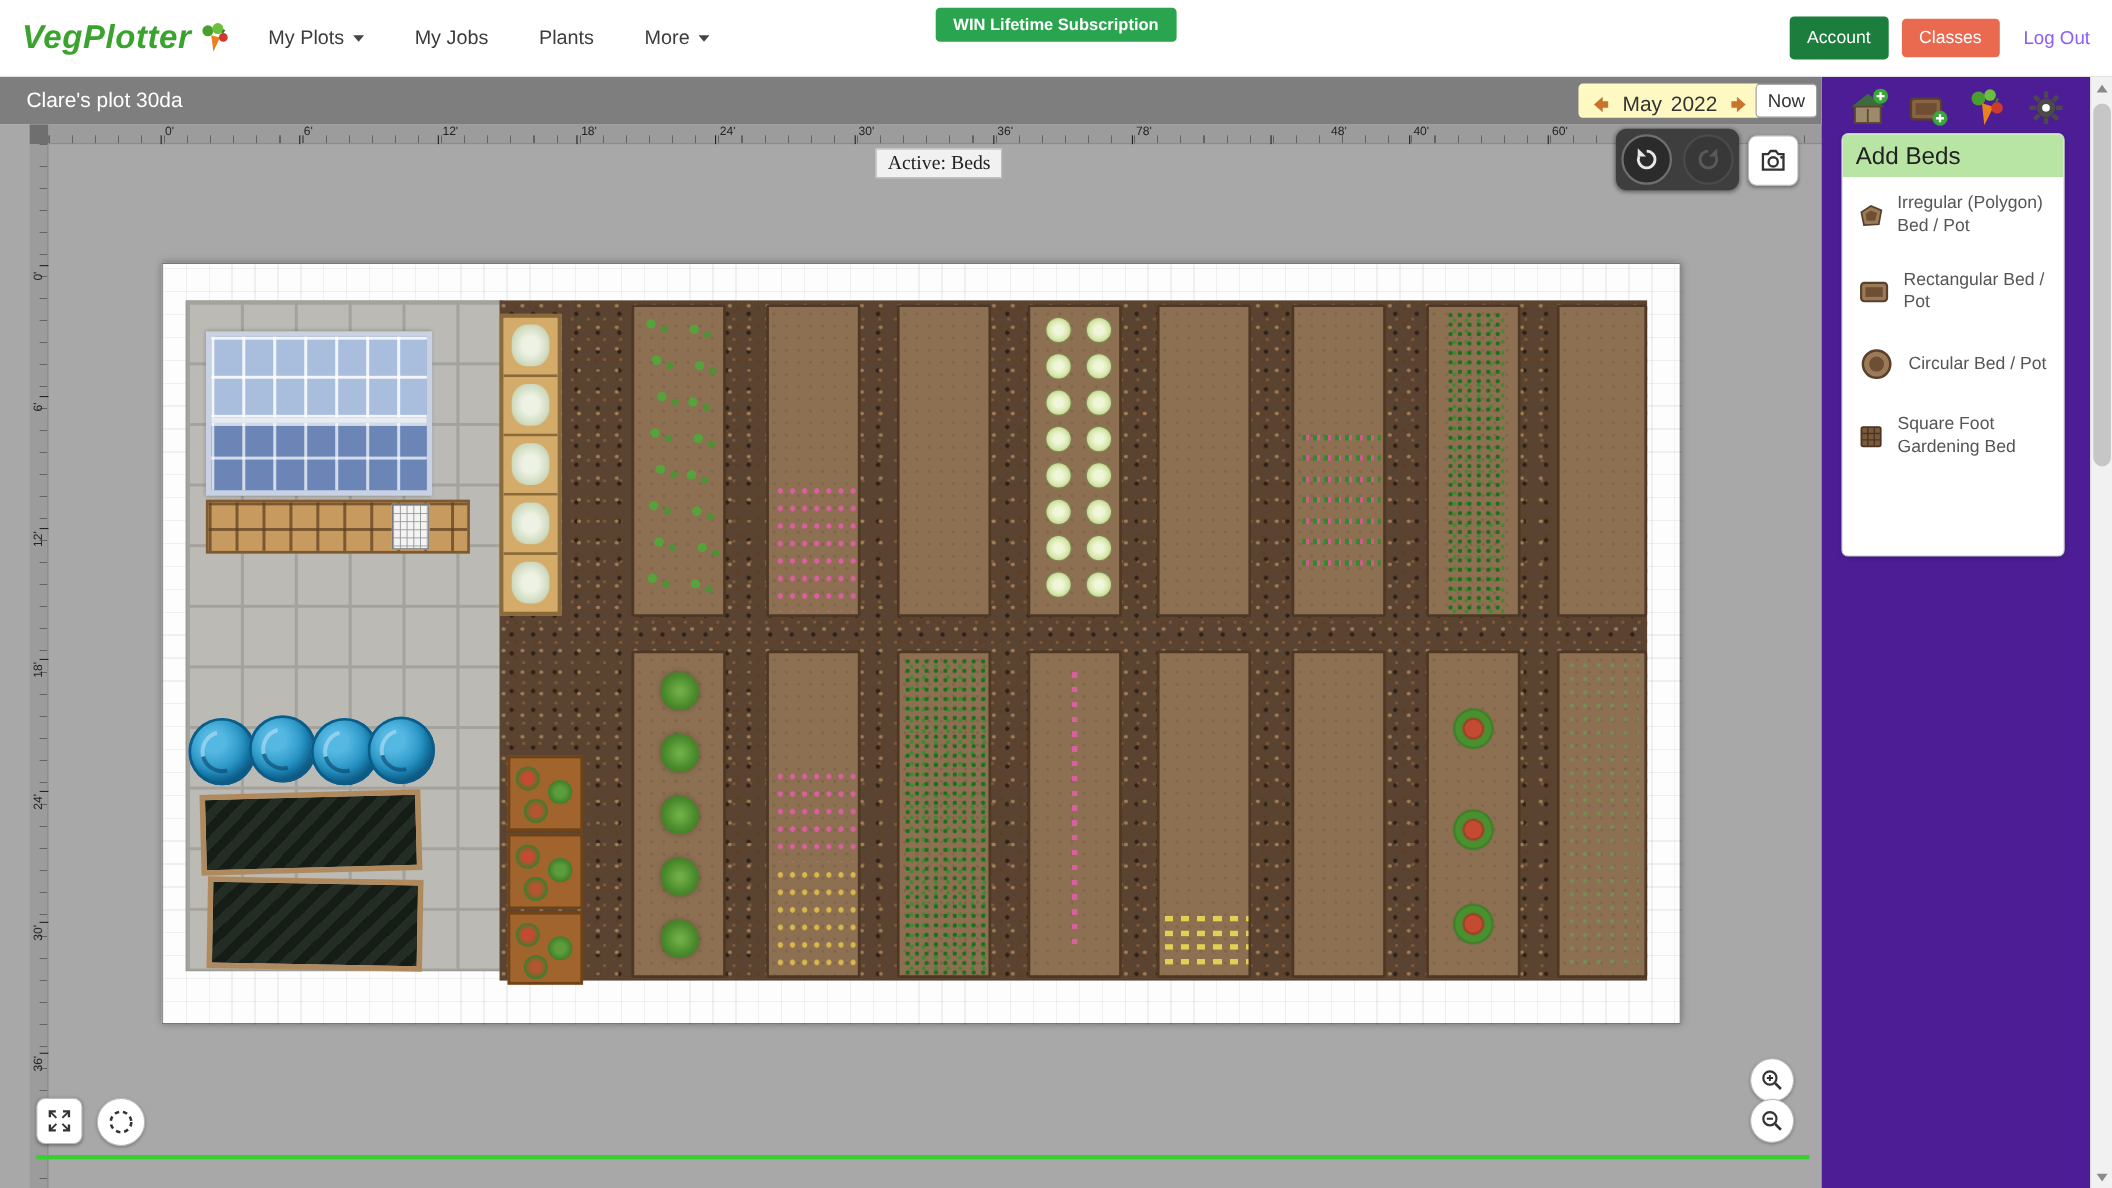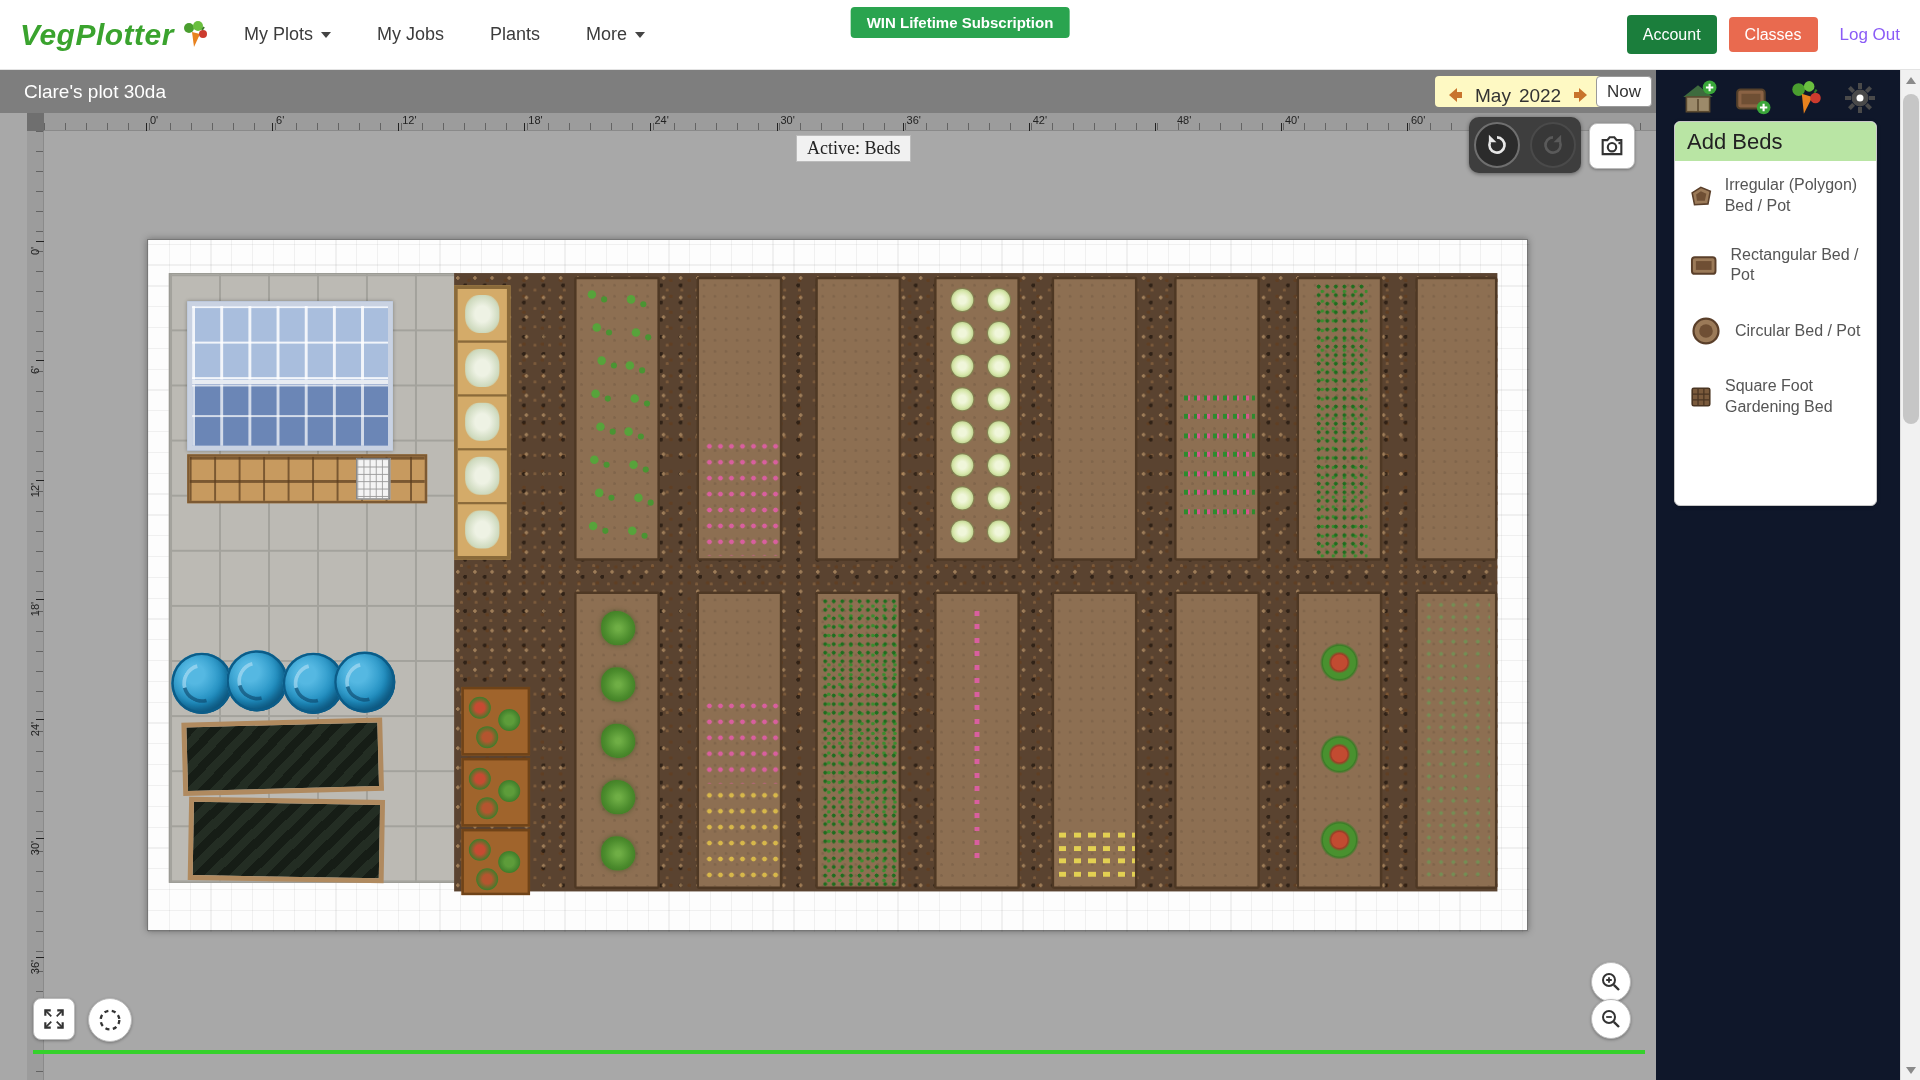--- a/index.html
+++ b/index.html
@@ -154,21 +154,21 @@
   .select-btn { position:absolute; left:88px; top:885px; width:44px; height:44px; background:#fff;
     border:1px solid #bbb; border-radius:50%; display:flex; align-items:center; justify-content:center;
     box-shadow:0 1px 3px rgba(0,0,0,.3); }
   .zoom-in { position:absolute; left:1591px; top:849px; }
   .zoom-out { position:absolute; left:1591px; top:886px; }
   .zoom-btn { width:40px; height:40px; background:#fff; border:1px solid #bbb; border-radius:50%;
     display:flex; align-items:center; justify-content:center; box-shadow:0 1px 3px rgba(0,0,0,.3); }
   .plot-bottom-line { position:absolute; left:33px; top:937px; width:1612px; height:4px; background:#35d12c; }
 
   
-  .right-area { position:absolute; left:1656px; top:70px; width:244px; height:1010px; background:#0f172a; }
+  .right-area { position:absolute; left:1656px; top:70px; width:244px; height:1010px; background:#4c1d95; }
   .tool-row { display:flex; gap:14px; padding:8px 0 4px 22px; }
   .tool-btn { width:40px; height:40px; display:flex; align-items:center; justify-content:center; }
   .side-panel { position:absolute; left:18px; top:51px; width:203px; height:385px; background:#fff;
     border:1px solid #c9c9c9; border-radius:6px; overflow:hidden; box-shadow:0 1px 4px rgba(0,0,0,.15); }
   .panel-header { height:39px; background:#b9e5a4; color:#222; font-size:22px; display:flex;
     align-items:center; padding-left:12px; }
   .panel-item { display:flex; align-items:center; gap:12px; padding:14px 10px 14px 14px; cursor:pointer; }
   .panel-label { font-size:16px; color:#555; line-height:1.3; }
 
   
@@ -449,23 +449,23 @@
     <div class="abs rlabel" style="left: 402.2px; top: 1px;">12'</div>
     <div class="abs tick-v" style="left: 524.3px; top: 10px; width: 1px; height: 8px;"></div>
     <div class="abs rlabel" style="left: 528.3px; top: 1px;">18'</div>
     <div class="abs tick-v" style="left: 650.4px; top: 10px; width: 1px; height: 8px;"></div>
     <div class="abs rlabel" style="left: 654.4px; top: 1px;">24'</div>
     <div class="abs tick-v" style="left: 776.5px; top: 10px; width: 1px; height: 8px;"></div>
     <div class="abs rlabel" style="left: 780.5px; top: 1px;">30'</div>
     <div class="abs tick-v" style="left: 902.6px; top: 10px; width: 1px; height: 8px;"></div>
     <div class="abs rlabel" style="left: 906.6px; top: 1px;">36'</div>
     <div class="abs tick-v" style="left: 1028.7px; top: 10px; width: 1px; height: 8px;"></div>
-    <div class="abs rlabel" style="left: 1032.7px; top: 1px;">42'</div>
+    <div class="abs rlabel" style="left: 1032.7px; top: 1px;">78'</div>
     <div class="abs tick-v" style="left: 1154.8px; top: 10px; width: 1px; height: 8px;"></div>
-    <div class="abs rlabel" style="left: 1177px; top: 1px;">48'</div>
+    <div class="abs rlabel" style="left: 1210px; top: 1px;">48'</div>
     <div class="abs tick-v" style="left: 1280.9px; top: 10px; width: 1px; height: 8px;"></div>
     <div class="abs rlabel" style="left: 1284.9px; top: 1px;">40'</div>
     <div class="abs tick-v" style="left: 1407px; top: 10px; width: 1px; height: 8px;"></div>
     <div class="abs rlabel" style="left: 1411px; top: 1px;">60'</div>
     <div class="abs tick-h" style="left: 36px; top: 128px; width: 8px; height: 1px;"></div>
     <div class="abs rlabel" style="left: 25px; top: 132px; width: 20px; transform: rotate(-90deg); text-align: center;">0'</div>
     <div class="abs tick-h" style="left: 36px; top: 247.4px; width: 8px; height: 1px;"></div>
     <div class="abs rlabel" style="left: 25px; top: 251.4px; width: 20px; transform: rotate(-90deg); text-align: center;">6'</div>
     <div class="abs tick-h" style="left: 36px; top: 366.8px; width: 8px; height: 1px;"></div>
     <div class="abs rlabel" style="left: 25px; top: 370.8px; width: 20px; transform: rotate(-90deg); text-align: center;">12'</div>

